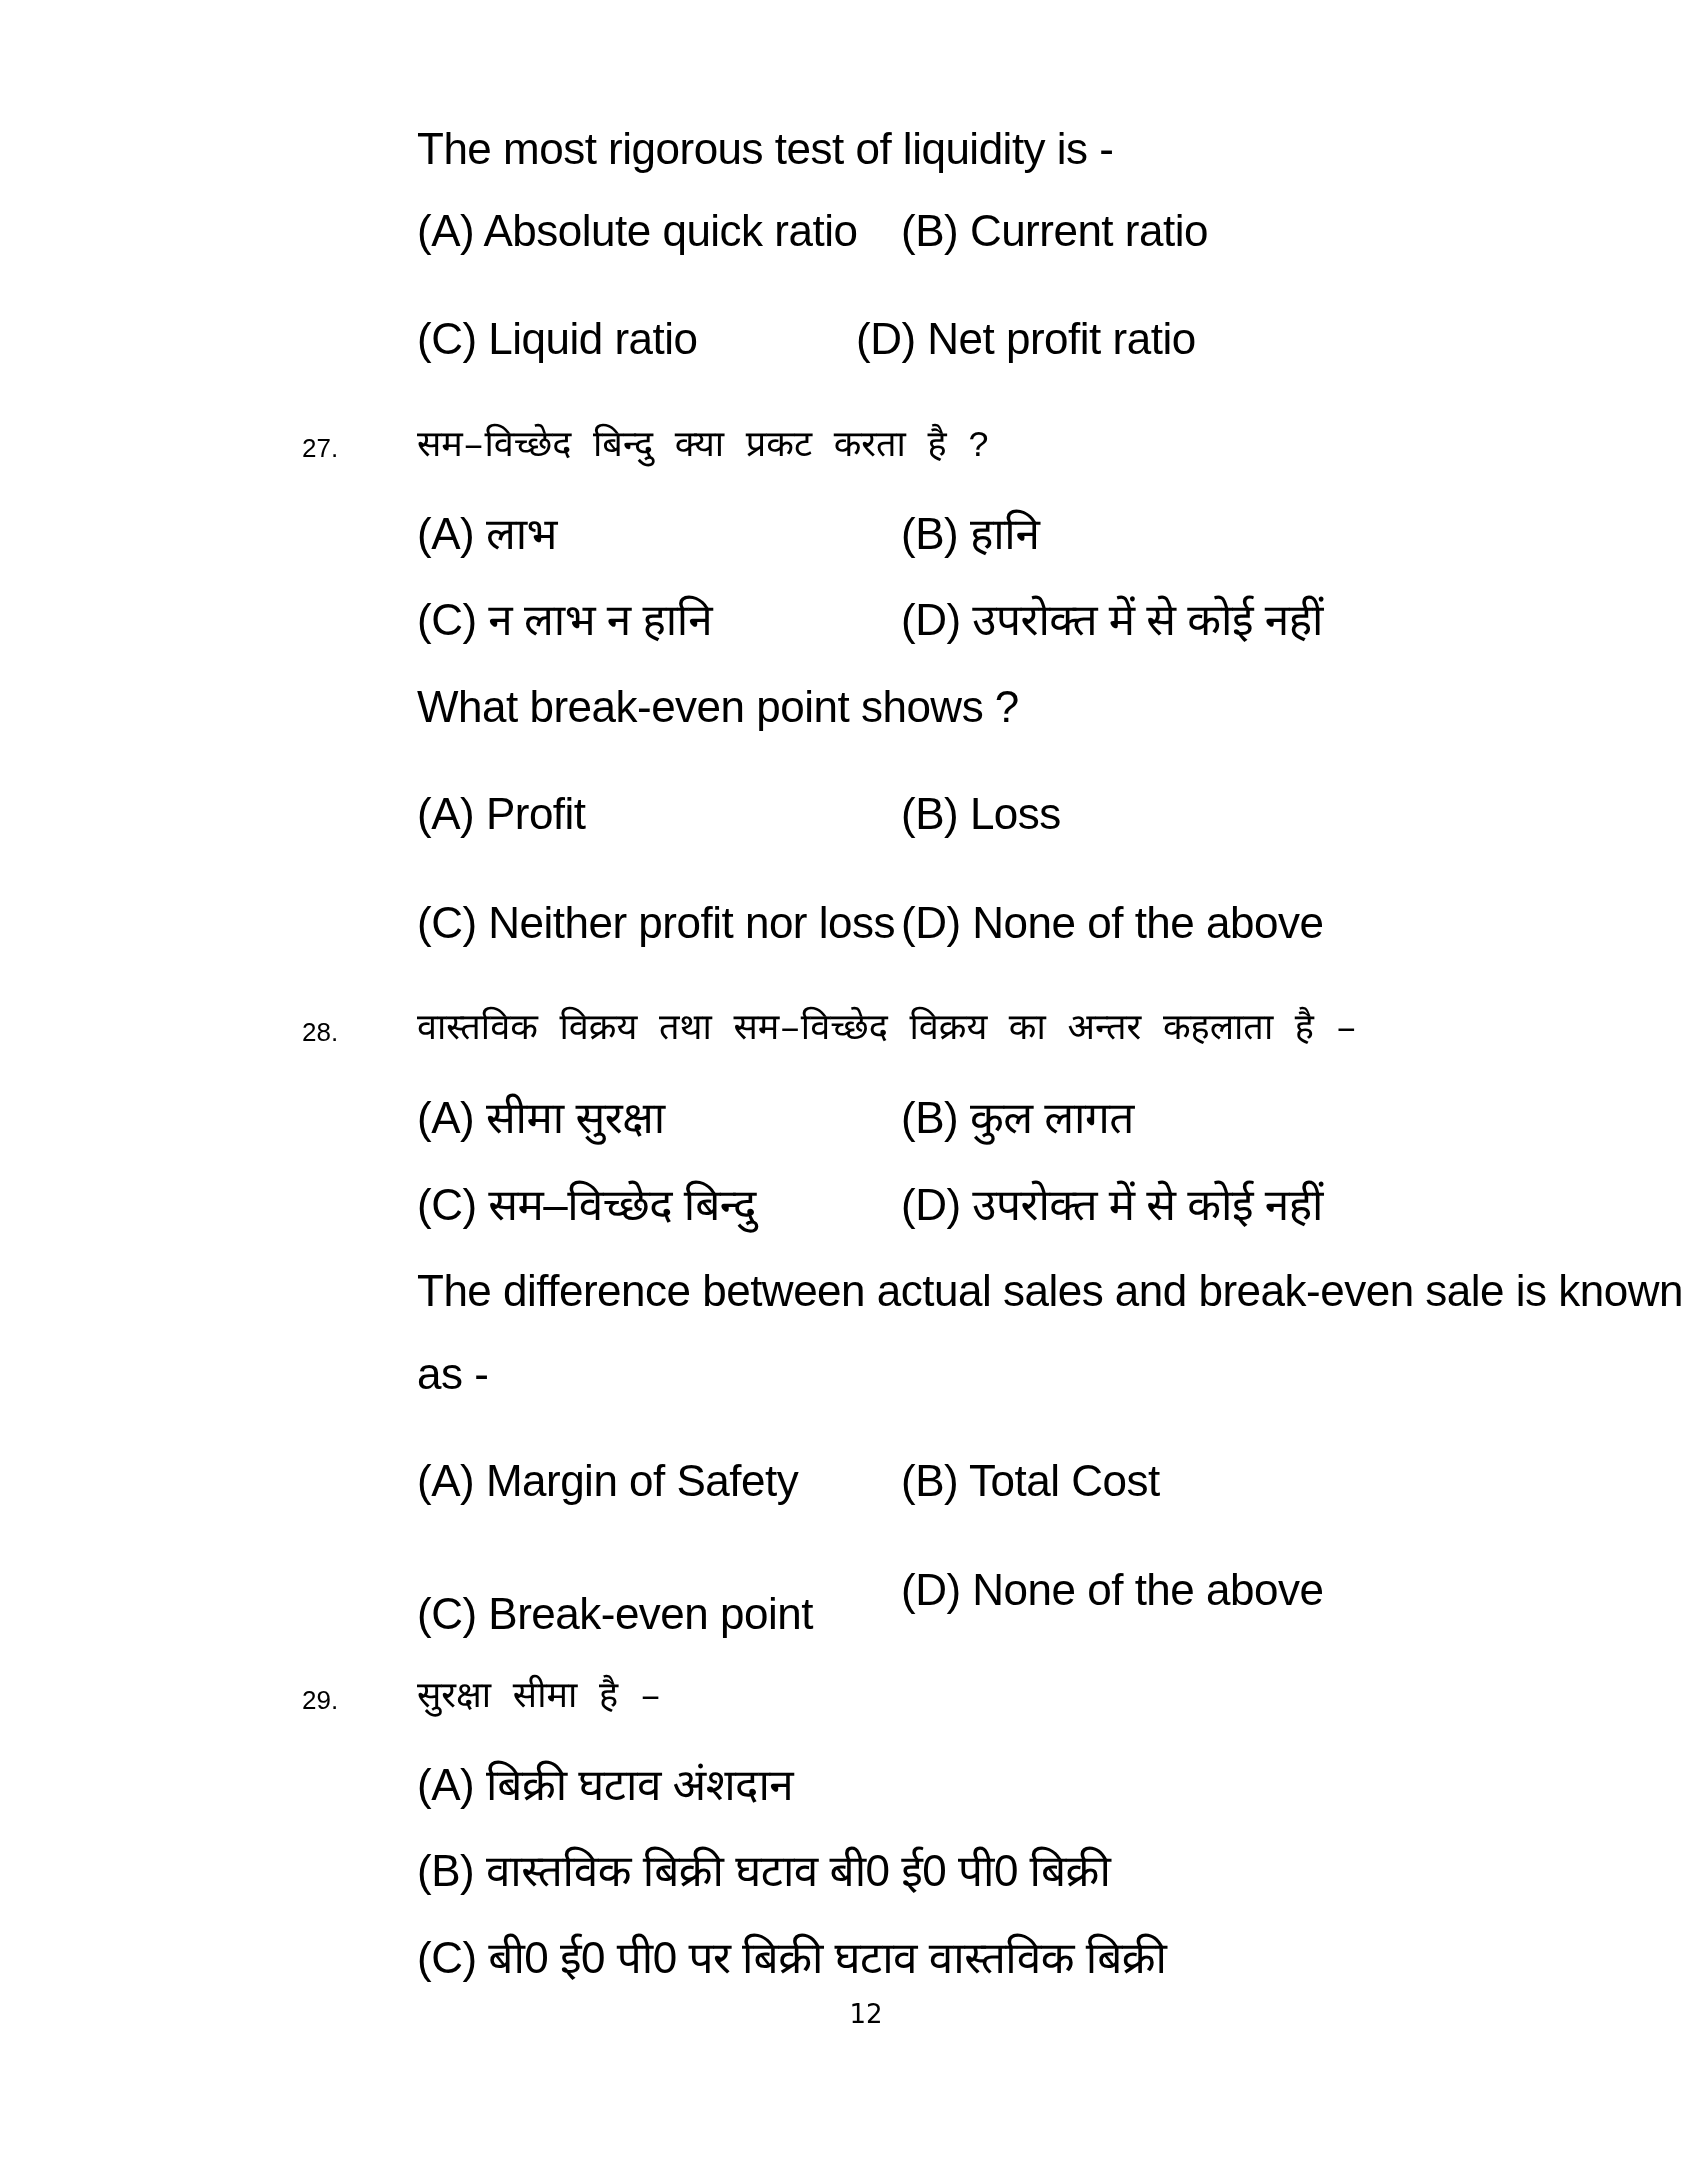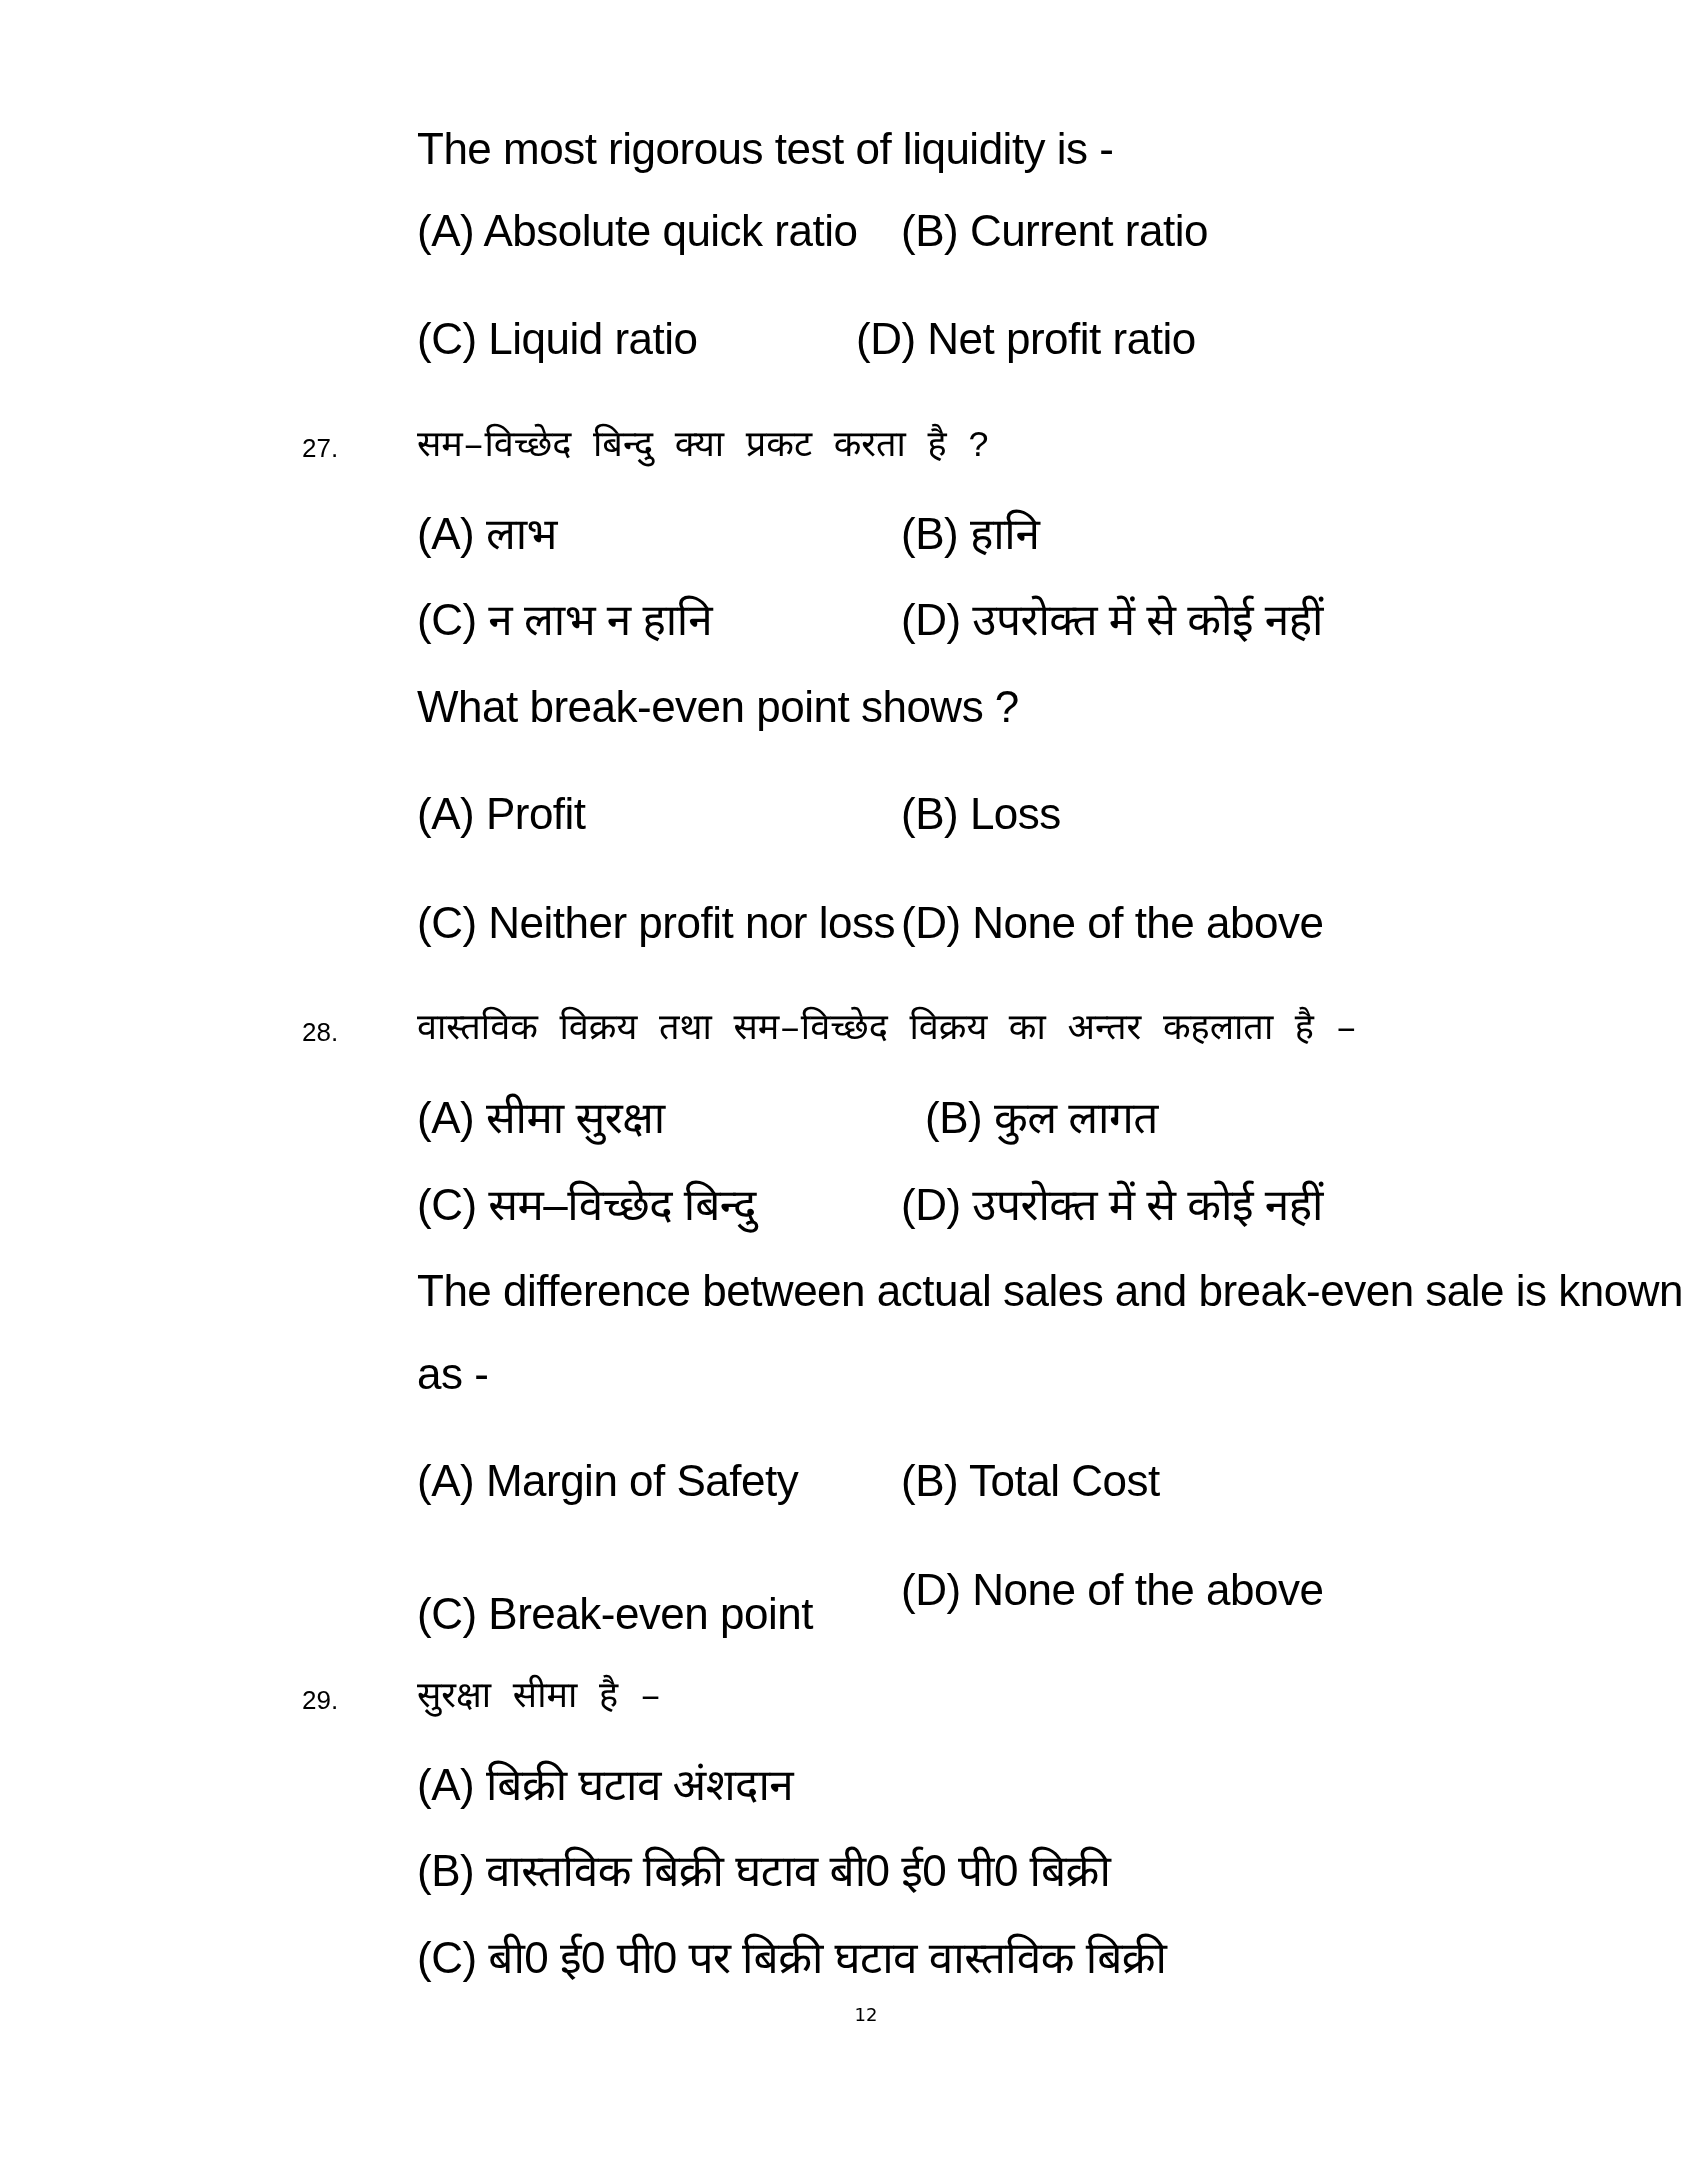--- a/index.html
+++ b/index.html
@@ -32,21 +32,21 @@
       text-align: center;
     }
     .hi {
       font-family: Liberation Mono, monospace;
       font-size: 36px;
       letter-spacing: 0px;
     }
     .pagenum {
       position: absolute;
       font-family: "DejaVu Sans", sans-serif;
-      font-size: 18px;
+      font-size: 26px;
       transform: translate(-50%, -50%);
     }
   </style>
 </head>
 <body>
 
 <div class="line" style="left:417px; top:149px;">The most rigorous test of liquidity is -</div>
 <div class="line" style="left:417px; top:231px;">(A) Absolute quick ratio</div>
 <div class="line" style="left:901px; top:231px;">(B) Current ratio</div>
 <div class="line" style="left:417px; top:339px;">(C) Liquid ratio</div>
@@ -60,21 +60,21 @@
 <div class="line" style="left:901px; top:620px;"><span>(D) उपरोक्त में से कोई नहीं</span></div>
 <div class="line" style="left:417px; top:707px;">What break-even point shows ?</div>
 <div class="line" style="left:417px; top:814px;">(A) Profit</div>
 <div class="line" style="left:901px; top:814px;">(B) Loss</div>
 <div class="line" style="left:417px; top:923px;">(C) Neither profit nor loss</div>
 <div class="line" style="left:901px; top:923px;">(D) None of the above</div>
 
 <div class="qnum" style="left:302px; top:1032px;">28.</div>
 <div class="line hi" style="left:417px; top:1030px;">वास्तविक विक्रय तथा सम–विच्छेद विक्रय का अन्तर कहलाता है –</div>
 <div class="line" style="left:417px; top:1118px;">(A) सीमा सुरक्षा</div>
-<div class="line" style="left:901px; top:1118px;margin-left:24px;">(B) कुल लागत</div>
+<div class="line" style="left:901px; top:1118px;">(B) कुल लागत</div>
 <div class="line" style="left:417px; top:1205px;">(C) सम–विच्छेद बिन्दु</div>
 <div class="line" style="left:901px; top:1205px;">(D) उपरोक्त में से कोई नहीं</div>
 <div class="line" style="left:417px; top:1291px;">The difference between actual sales and break-even sale is known</div>
 <div class="line" style="left:417px; top:1374px;">as -</div>
 <div class="line" style="left:417px; top:1481px;">(A) Margin of Safety</div>
 <div class="line" style="left:901px; top:1481px;">(B) Total Cost</div>
 <div class="line" style="left:417px; top:1590px;margin-top:24px;">(C) Break-even point</div>
 <div class="line" style="left:901px; top:1590px;">(D) None of the above</div>
 
 <div class="qnum" style="left:302px; top:1700px;">29.</div>

